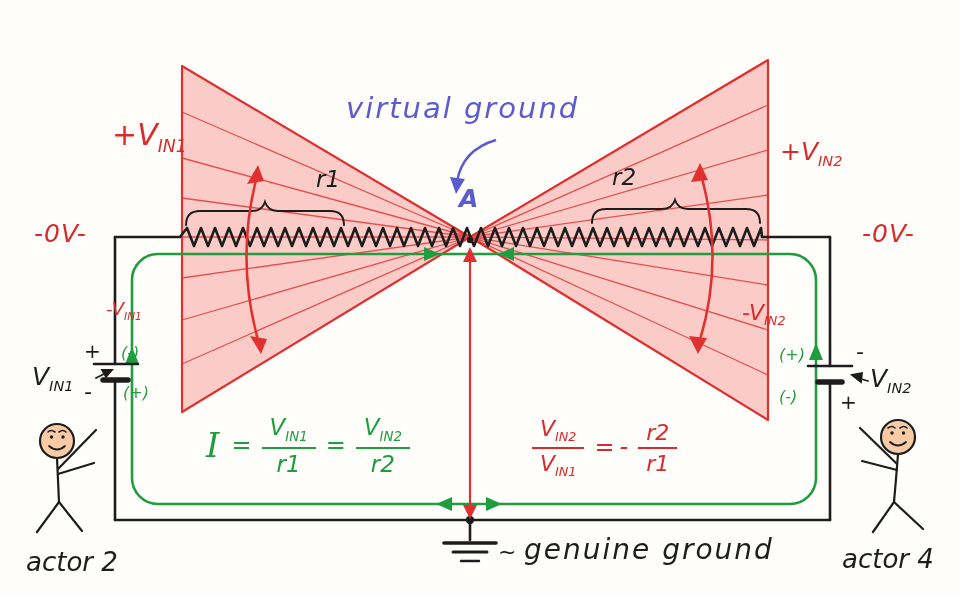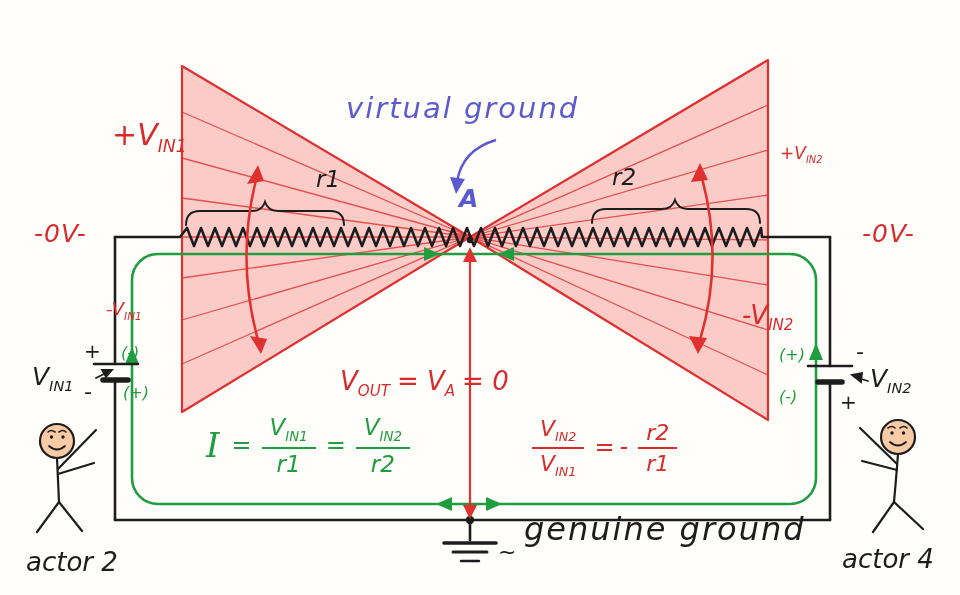--- a/index.html
+++ b/index.html
@@ -128,57 +128,54 @@
     </g>
   </svg>
 
   <div class="lbl blue" style="left:346px;top:94px;font-size:29px;letter-spacing:2px">virtual ground</div>
 
   <div class="lbl blue" style="left:459px;top:186px;font-size:25px;font-weight:bold">A</div>
 
   <div class="lbl red" style="left:112px;top:120px;font-size:30px">
     <span>+V</span><sub class="sb">IN1</sub>
   </div>
-  <div class="lbl red" style="left:780px;top:145px;font-size:17px">
+  <div class="lbl red" style="left:780px;top:139px;font-size:25px">
     <span>+V</span><sub class="sb">IN2</sub>
   </div>
 
   <div class="lbl blk" style="left:316px;top:168px;font-size:23px">r1</div>
   <div class="lbl blk" style="left:612px;top:166px;font-size:23px">r2</div>
 
   <div class="lbl red" style="left:34px;top:221px;font-size:25px;letter-spacing:1px">-0V-</div>
   <div class="lbl red" style="left:862px;top:221px;font-size:25px;letter-spacing:1px">-0V-</div>
 
   <div class="lbl red" style="left:106px;top:300px;font-size:18px">
     <span>-V</span><sub class="sb">IN1</sub>
   </div>
-  <div class="lbl red" style="left:742px;top:302px;font-size:26px">
+  <div class="lbl red" style="left:742px;top:302px;font-size:22px">
     <span>-V</span><sub class="sb">IN2</sub>
   </div>
 
   <div class="lbl blk" style="left:84px;top:341px;font-size:20px">+</div>
   <div class="lbl green" style="left:121px;top:345px;font-size:16px">(-)</div>
   <div class="lbl green" style="left:123px;top:385px;font-size:16px">(+)</div>
   <div class="lbl blk" style="left:84px;top:381px;font-size:22px">-</div>
 
   <div class="lbl green" style="left:779px;top:347px;font-size:16px">(+)</div>
   <div class="lbl blk" style="left:856px;top:341px;font-size:22px">-</div>
   <div class="lbl green" style="left:779px;top:389px;font-size:16px">(-)</div>
   <div class="lbl blk" style="left:840px;top:392px;font-size:20px">+</div>
 
   <div class="lbl blk" style="left:32px;top:364px;font-size:25px">
     <span>V</span><sub class="sb">IN1</sub>
   </div>
   <div class="lbl blk" style="left:870px;top:366px;font-size:25px">
     <span>V</span><sub class="sb">IN2</sub>
   </div>
 
-  <div class="lbl red" style="left:340px;top:368px;font-size:26px">
-    <span>V</span><sub class="sb">OUT</sub><span class="gap">= V</span><sub class="sb">A</sub><span class="gap">= 0</span>
-  </div>
 
   <div class="eq green" style="left:206px;top:414px">
     <span class="cur-i">I</span>
     <span class="eqsign">=</span>
     <span class="frac">
       <span class="num"><span>V</span><sub class="sb">IN1</sub></span>
       <span class="den">r1</span>
     </span>
     <span class="eqsign">=</span>
     <span class="frac">
@@ -194,18 +191,18 @@
     </span>
     <span class="eqsign">=</span>
     <span class="eqsign" style="margin-left:-5px">-</span>
     <span class="frac">
       <span class="num">r2</span>
       <span class="den">r1</span>
     </span>
   </div>
 
   <div class="lbl blk" style="left:498px;top:541px;font-size:22px">~</div>
-  <div class="lbl blk" style="left:524px;top:513px;font-size:32px;letter-spacing:2px">genuine ground</div>
+  <div class="lbl blk" style="left:524px;top:536px;font-size:28px;letter-spacing:2px">genuine ground</div>
 
   <div class="lbl blk" style="left:26px;top:549px;font-size:26px">actor 2</div>
   <div class="lbl blk" style="left:842px;top:546px;font-size:26px">actor 4</div>
 
 </div>
 
 </body></html>

